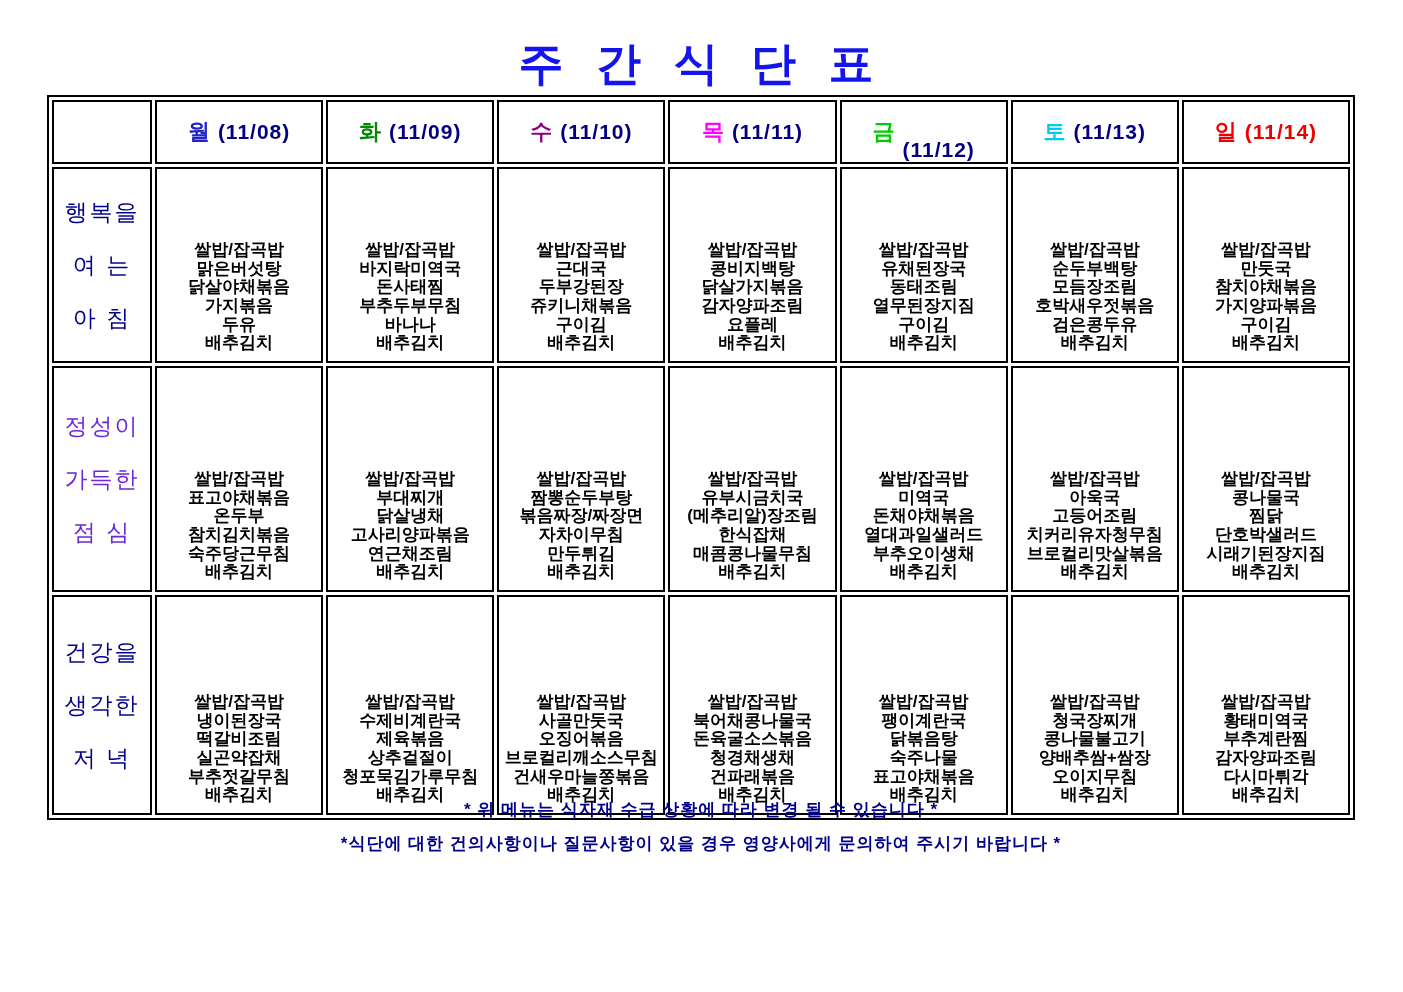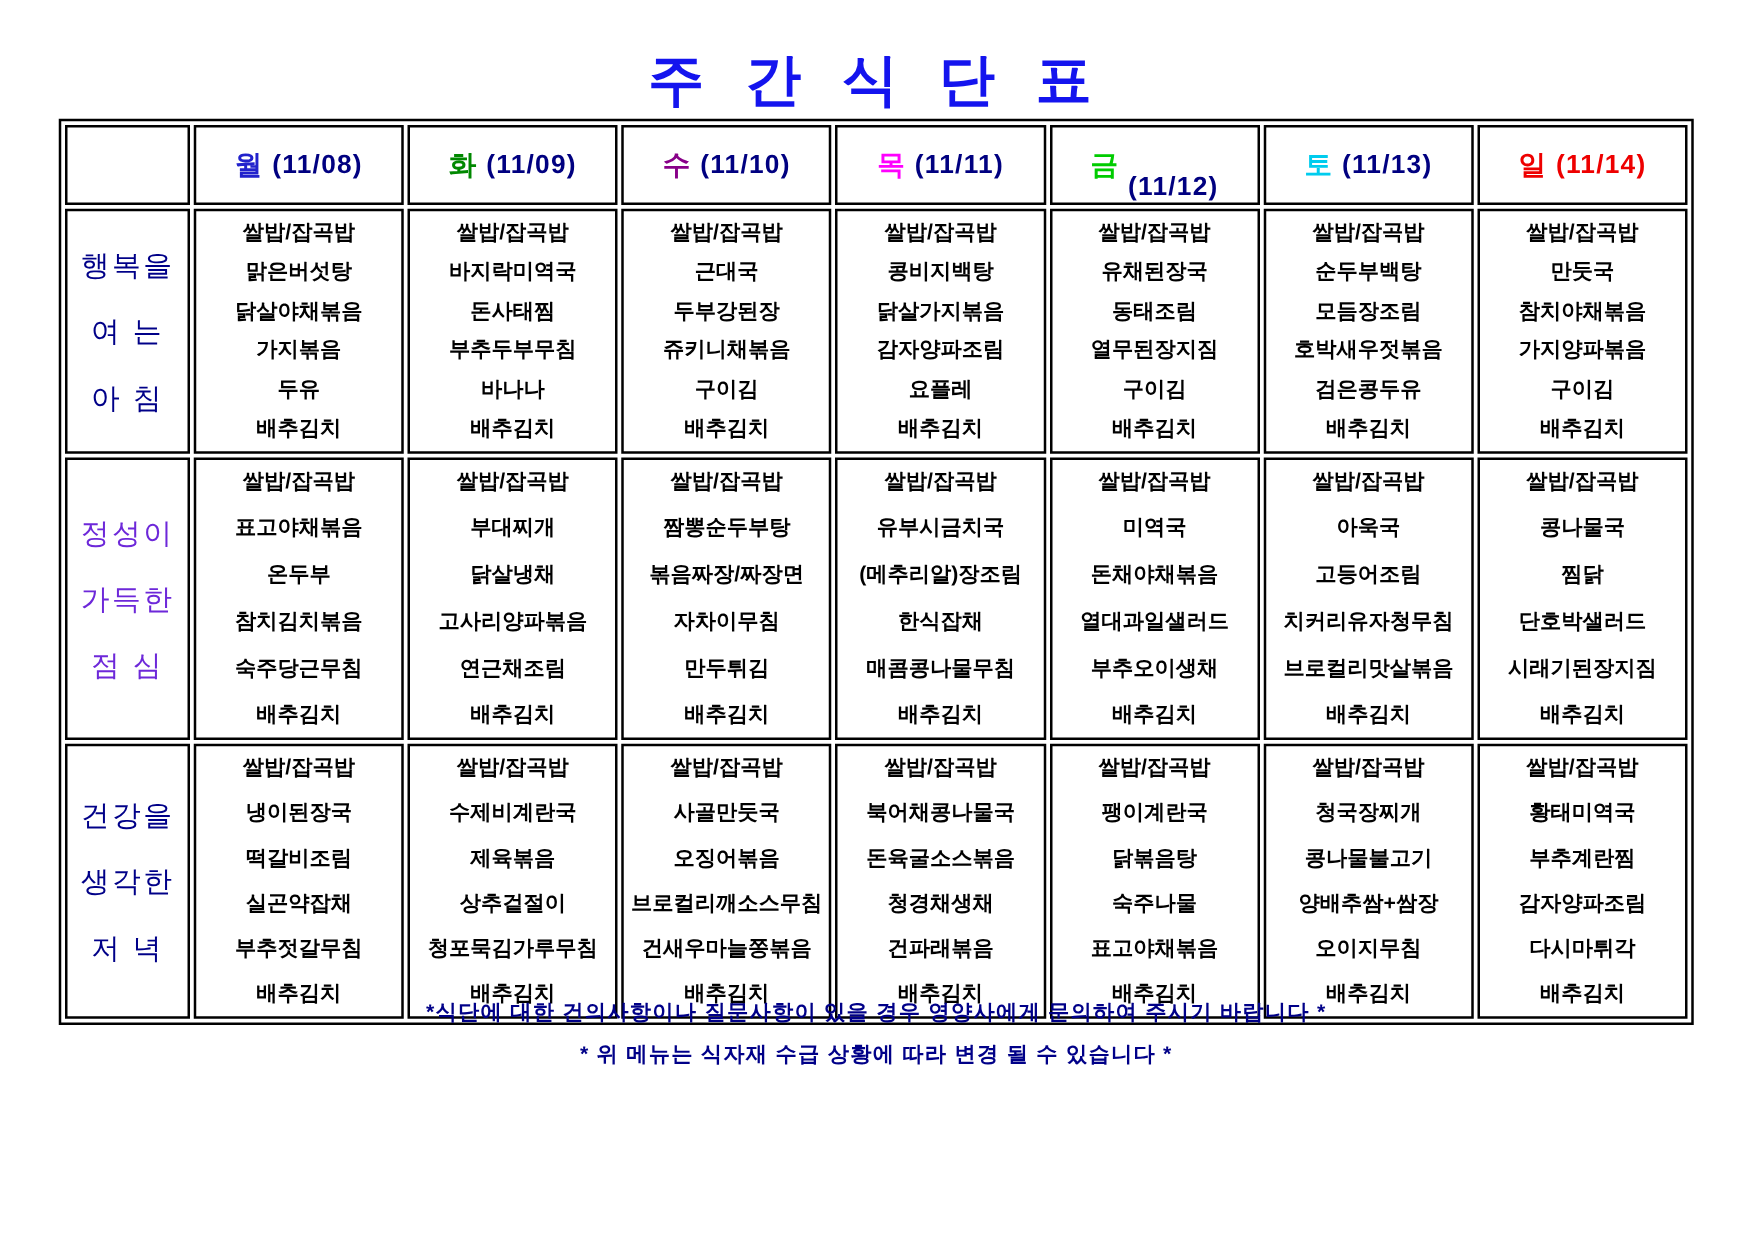--- a/index.html
+++ b/index.html
@@ -59,21 +59,21 @@
     font-size: 23px;
     font-weight: normal;
     color: #000088;
     letter-spacing: 2px;
     white-space: nowrap;
   }
   td.menu-cell { }
   .menu-list {
     display: flex;
     flex-direction: column;
-    justify-content: space-between;
+    justify-content: flex-end;
     align-items: center;
     height: 100%;
     padding: 8px 2px;
   }
   .menu-item {
     font-size: 17px;
     font-weight: bold;
     color: #000000;
     white-space: nowrap;
     line-height: 1.1;
@@ -436,15 +436,15 @@
               <div class="menu-item">다시마튀각</div>
               <div class="menu-item">배추김치</div>
             </div>
           </div>
         </td>
       </tr>
     </tbody>
 </table>
 
 <div class="footer-notes">
+  <div class="footer-line">* 위 메뉴는 식자재 수급 상황에 따라 변경 될 수 있습니다 *</div>
   <div class="footer-line">*식단에 대한 건의사항이나 질문사항이 있을 경우 영양사에게 문의하여 주시기 바랍니다 *</div>
-  <div class="footer-line">* 위 메뉴는 식자재 수급 상황에 따라 변경 될 수 있습니다 *</div>
 </div>
 
 </body></html>

